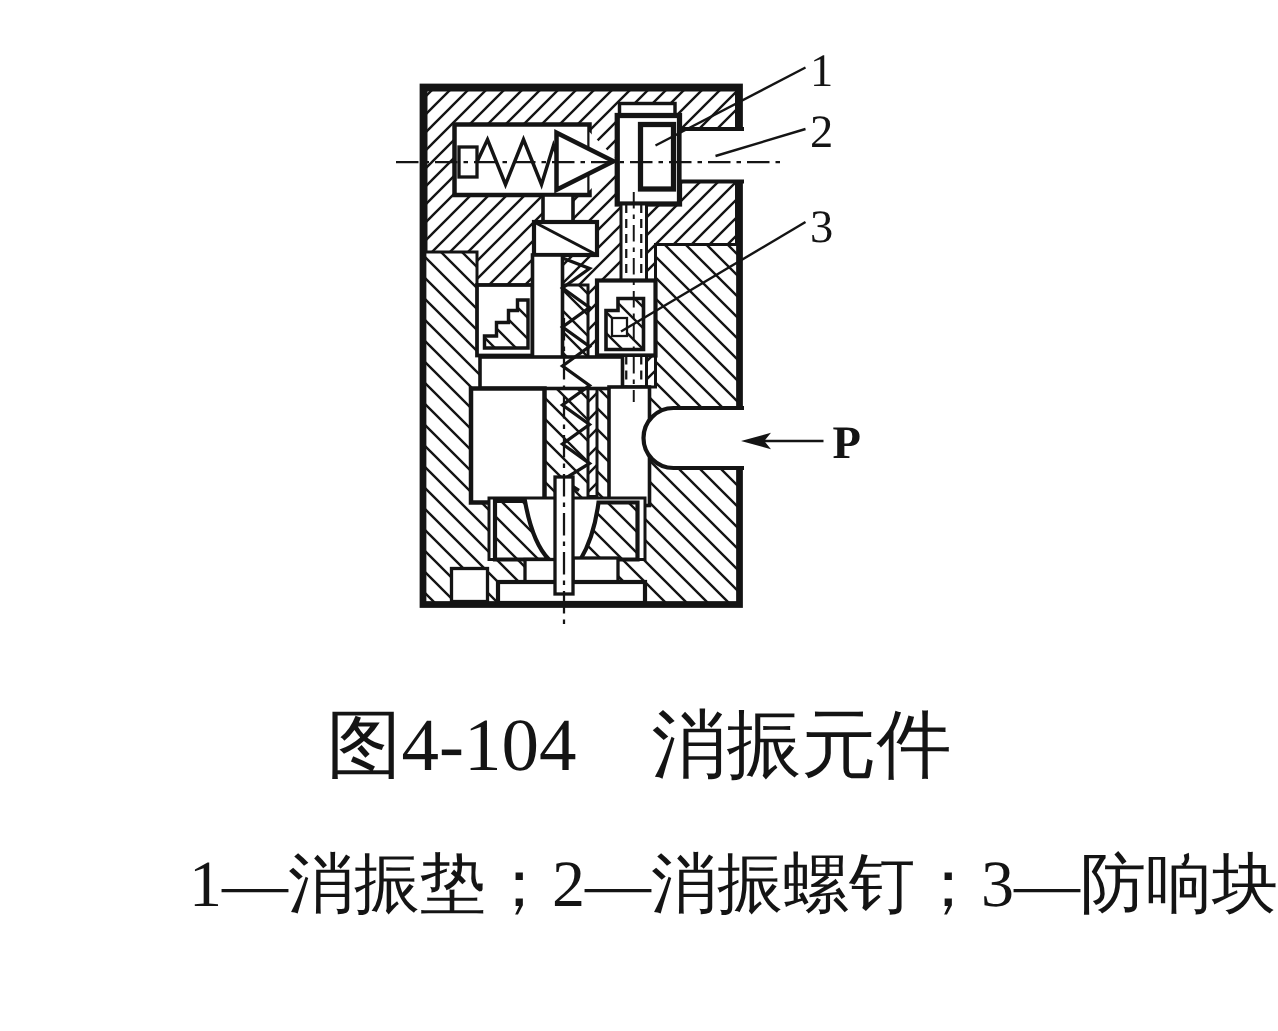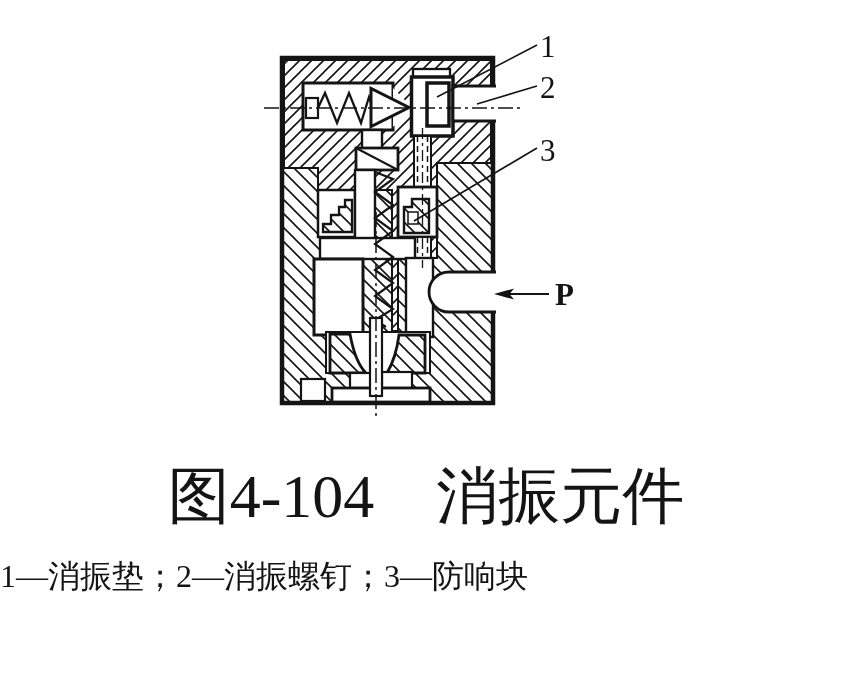--- a/index.html
+++ b/index.html
@@ -1,22 +1,22 @@
 <!DOCTYPE html>
 <html><head>
 <meta charset="utf-8">
 <style>
   html,body{margin:0;padding:0;background:#ffffff;}
   body{width:852px;height:687px;position:relative;overflow:hidden;
        font-family:"Liberation Serif","DejaVu Serif",serif;color:#111;}
   #diagram{position:absolute;top:0;left:0;}
   .fig-caption{position:absolute;left:0;right:0;top:466px;text-align:center;
-       font-size:62px;line-height:60px;color:#141414;white-space:pre;}
-  .fig-legend{position:absolute;left:0;right:0;top:548px;text-align:left;
-       font-size:32px;line-height:56px;color:#141414;white-space:pre;}
+       font-size:50px;line-height:60px;color:#141414;white-space:pre;}
+  .fig-legend{position:absolute;left:0;right:0;top:562px;text-align:right;
+       font-size:44px;line-height:56px;color:#141414;white-space:pre;}
   svg text{font-family:"Liberation Serif","DejaVu Serif",serif;fill:#141414;}
   svg .num{font-size:31px;}
   svg .port{font-size:31px;font-weight:bold;}
 </style>
 </head>
 <body>
 
 <svg id="diagram" width="852" height="460" viewBox="0 0 852 460">
   <defs>
 

